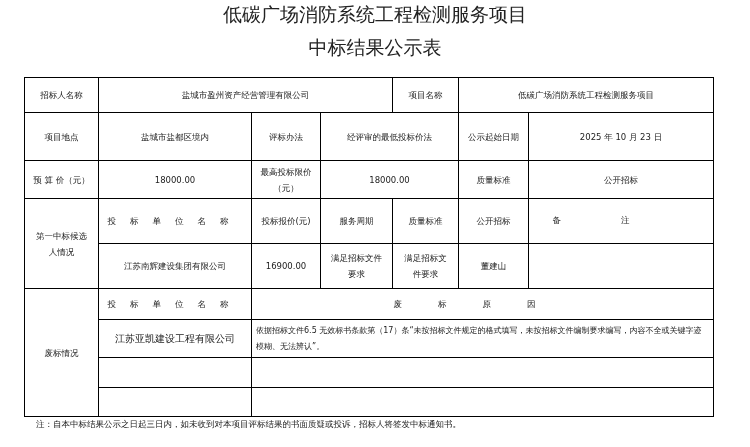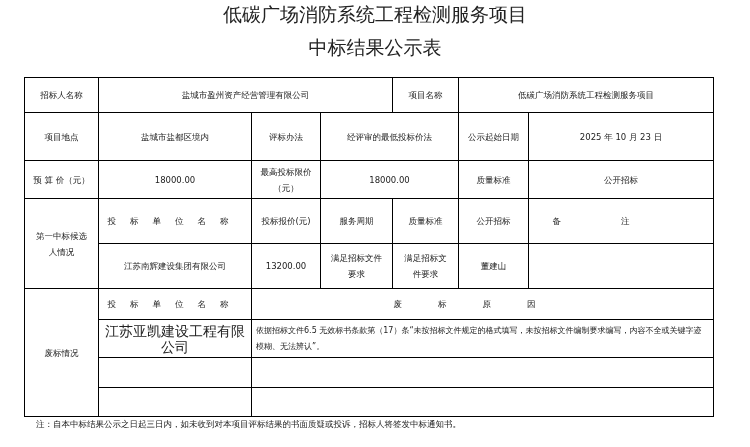--- a/index.html
+++ b/index.html
@@ -6,24 +6,24 @@
   body { width:750px; height:447px; position:relative; overflow:hidden;
          font-family:"DejaVu Sans", "Liberation Sans", sans-serif; color:#1a1a1a; }
   .title { position:absolute; left:0; width:750px; text-align:center;
            font-family:"DejaVu Serif", "Liberation Serif", serif; font-size:19px; color:#222; letter-spacing:0px; }
   .t1 { top:2px; }
   .t2 { top:35px;font-family:Liberation Serif, serif; }
   table { position:absolute; left:24px; top:77px; border-collapse:collapse; table-layout:fixed; }
   td { border:1.5px solid #000; font-size:8.5px; text-align:center; vertical-align:middle; padding:0 2px; line-height:16px; color:#222; overflow:hidden; }
   .bold { font-weight:normal; }
   .spaced { letter-spacing:14px;border-radius:8px; }
-  .spaced2 { letter-spacing:60px; }
+  .spaced2 { letter-spacing:60px;font-family:Liberation Mono, monospace; }
   .spaced3 { letter-spacing:36px; }
   .reason { text-align:left; font-size:8px; line-height:16px; padding:0 4px; }
-  .company-big { font-size:14px; }
+  .company-big { font-size:10px; }
   .note { position:absolute; left:36px; top:419px; font-size:8.5px; color:#222; }
 </style>
 </head>
 <body>
 
 <div class="title t1">低碳广场消防系统工程检测服务项目</div>
 <div class="title t2">中标结果公示表</div>
 
 <table>
   <colgroup>
@@ -67,21 +67,21 @@
     <td class="spaced">投标单位名称</td>
     <td>投标报价(元)</td>
     <td>服务周期</td>
     <td>质量标准</td>
     <td>公开招标</td>
     <td class="spaced2">备注</td>
   </tr>
 
   <tr style="height:45px">
     <td>江苏南辉建设集团有限公司</td>
-    <td>13200.00</td>
+    <td>16900.00</td>
     <td style="padding:0 8px">满足招标文件要求</td>
     <td style="padding:0 8px">满足招标文件要求</td>
     <td>董建山</td>
     <td></td>
   </tr>
 
   <tr style="height:31px">
     <td rowspan="4">废标情况</td>
     <td class="spaced">投标单位名称</td>
     <td colspan="5" class="spaced3">废标原因</td>

